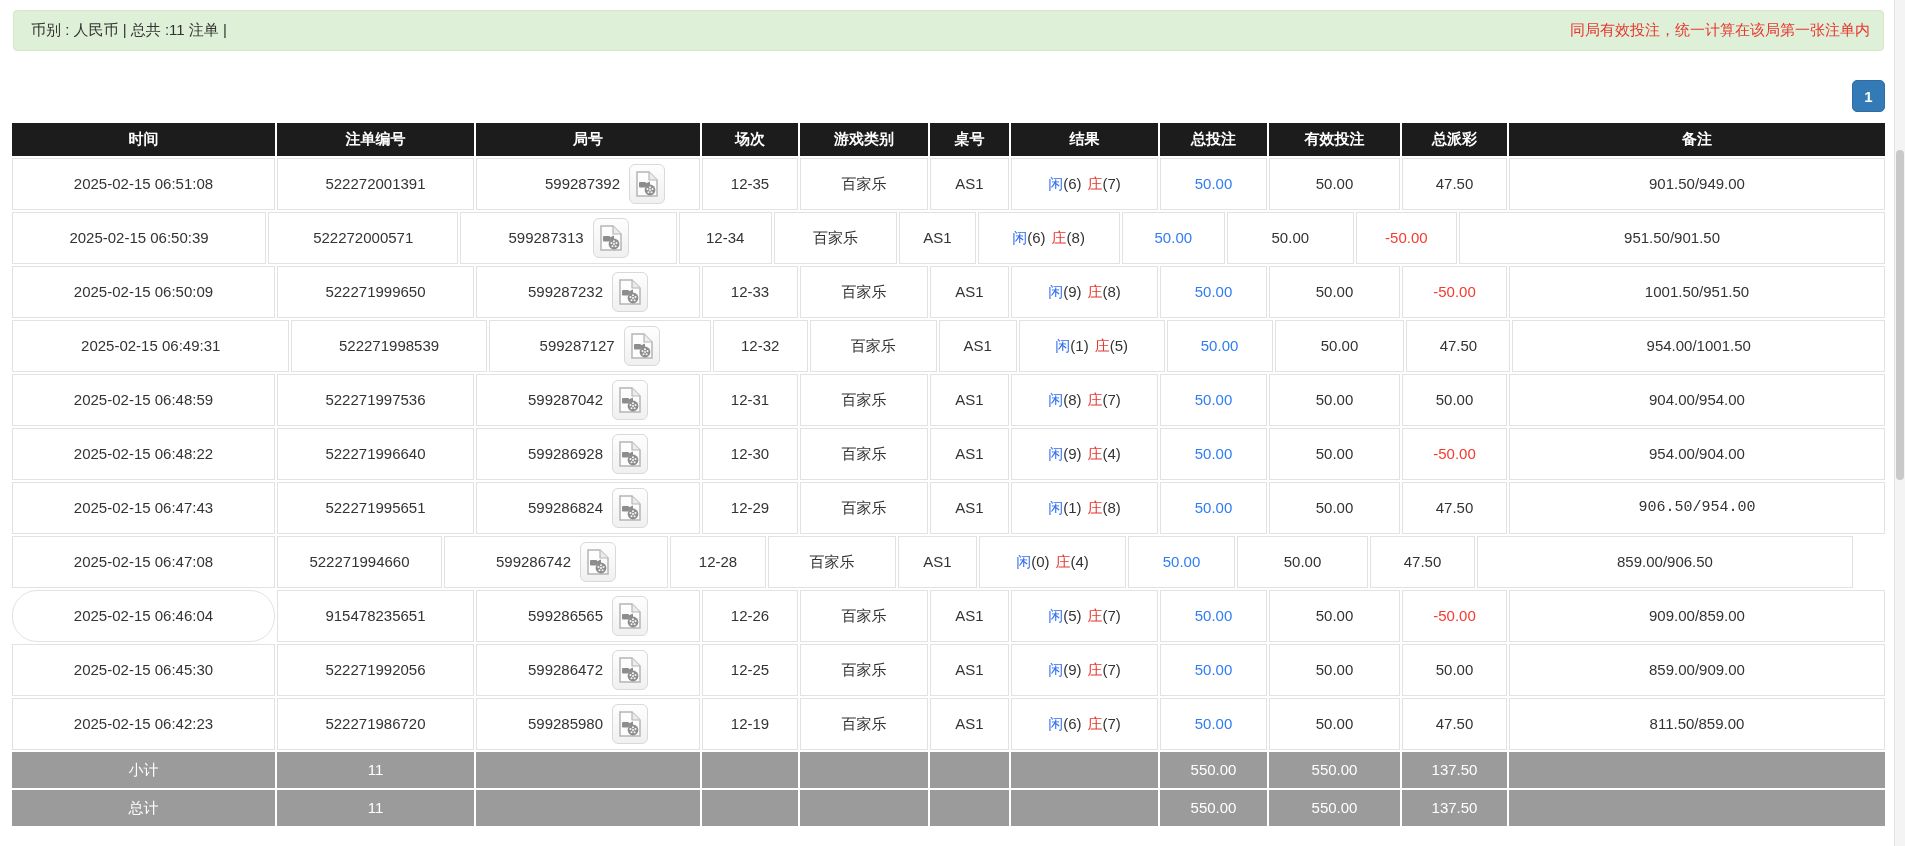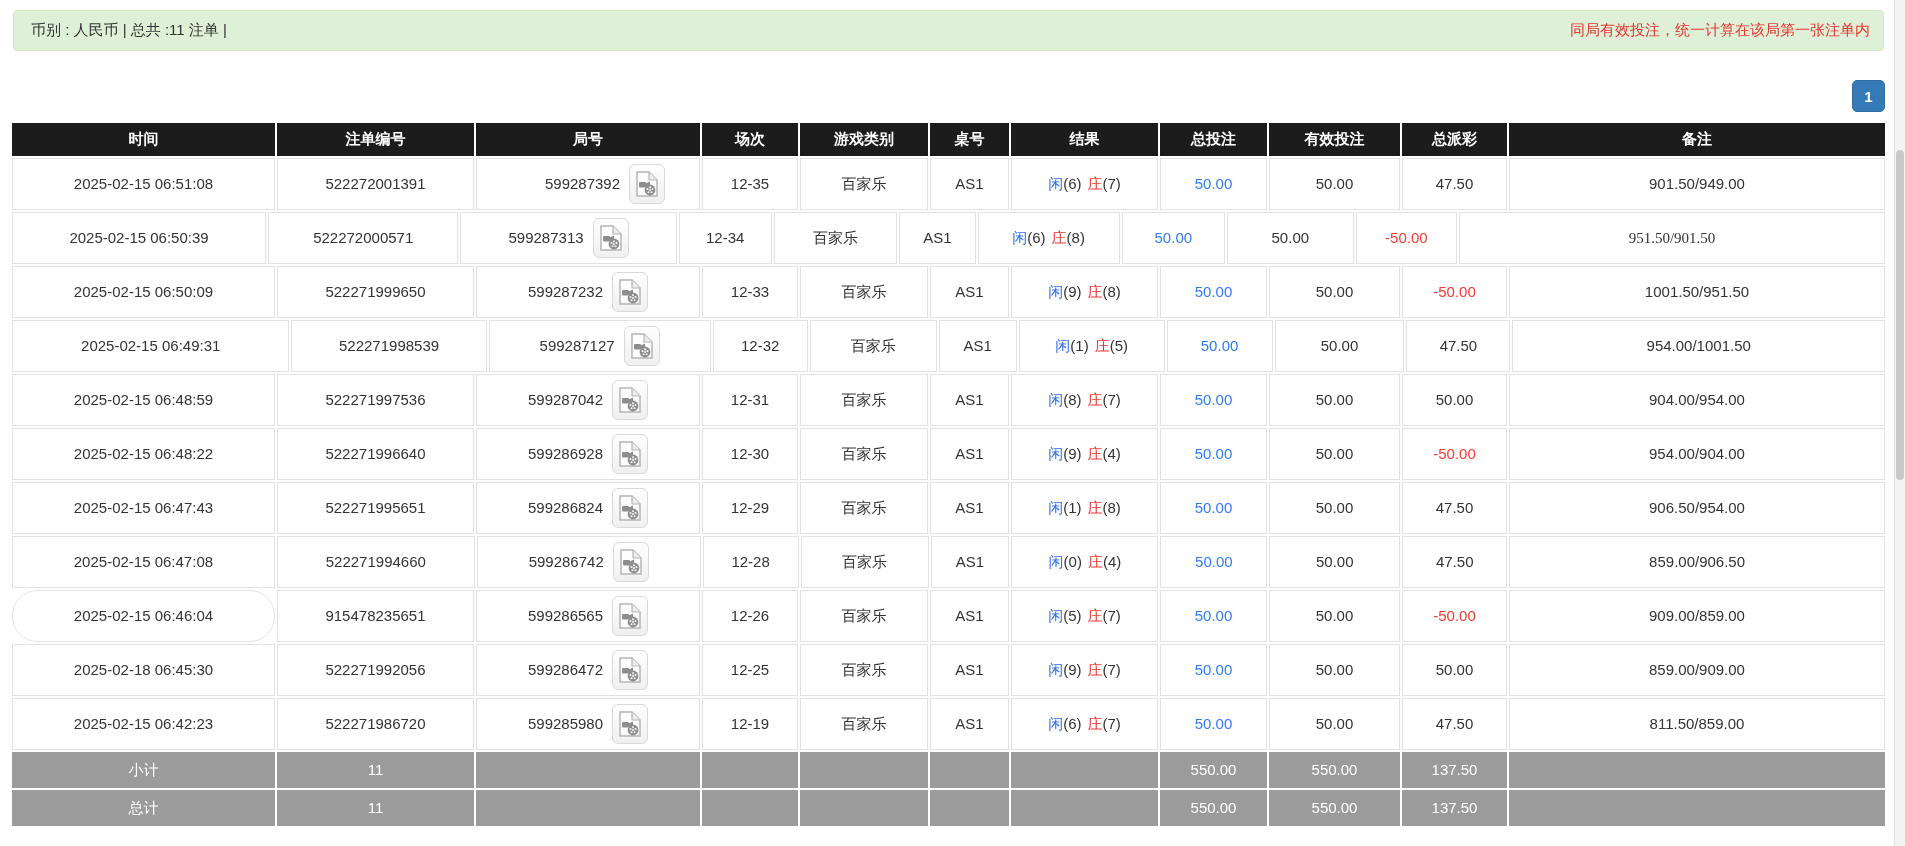--- a/index.html
+++ b/index.html
@@ -147,21 +147,21 @@
             <span>(6)</span>
             <span class="result-gap"></span>
             <span class="red">庄</span>
             <span>(8)</span>
           </div>
           <div class="cell td" style="width: 107px;">
             <span class="link">50.00</span>
           </div>
           <div class="cell td" style="width: 131px;">50.00</div>
           <div class="cell td neg" style="width: 105px;">-50.00</div>
-          <div class="cell td" style="width: 441px; font-family: Liberation Serif, serif;">951.50/901.50</div>
+          <div class="cell td" style="width: 441px;">951.50/901.50</div>
         </div>
         <div class="tr">
           <div class="cell td" style="width: 263px;">2025-02-15 06:50:09</div>
           <div class="cell td" style="width: 197px;">522271999650</div>
           <div class="cell td" style="width: 224px;">
             <span>599287232</span>
             <button class="video-btn">
               <span style="display:inline-flex">
                 <svg width="22" height="26" viewBox="0 0 22 26">
                   <path d="M1 1 h12 l8 8 v16 h-20 z" fill="#fdfdfd" stroke="#b5b5b5" stroke-width="1.5"></path>
@@ -347,25 +347,25 @@
             <span>(1)</span>
             <span class="result-gap"></span>
             <span class="red">庄</span>
             <span>(8)</span>
           </div>
           <div class="cell td" style="width: 107px;">
             <span class="link">50.00</span>
           </div>
           <div class="cell td" style="width: 131px;">50.00</div>
           <div class="cell td" style="width: 105px;">47.50</div>
-          <div class="cell td" style="width: 376px;">906.50/954.00</div>
+          <div class="cell td" style="width: 376px; font-family: Liberation Mono, monospace;">906.50/954.00</div>
         </div>
         <div class="tr">
           <div class="cell td" style="width: 263px;">2025-02-15 06:47:08</div>
-          <div class="cell td" style="width: 198px;">522271994660</div>
+          <div class="cell td" style="width: 165px;">522271994660</div>
           <div class="cell td" style="width: 224px;">
             <span>599286742</span>
             <button class="video-btn">
               <span style="display:inline-flex">
                 <svg width="22" height="26" viewBox="0 0 22 26">
                   <path d="M1 1 h12 l8 8 v16 h-20 z" fill="#fdfdfd" stroke="#b5b5b5" stroke-width="1.5"></path>
                   <path d="M13 1 v8 h8" fill="#ececec" stroke="#b5b5b5" stroke-width="1.2"></path>
                   <rect x="3" y="11" width="7" height="5.5" rx="1" fill="#8d8d8d"></rect>
                   <path d="M10 12.2 L14 10.4 V16.6 L10 14.8 Z" fill="#8d8d8d"></path>
                   <circle cx="14" cy="19" r="5.4" fill="#8d8d8d"></circle>
@@ -430,21 +430,21 @@
             <span>(7)</span>
           </div>
           <div class="cell td" style="width: 107px;">
             <span class="link">50.00</span>
           </div>
           <div class="cell td" style="width: 131px;">50.00</div>
           <div class="cell td neg" style="width: 105px;">-50.00</div>
           <div class="cell td" style="width: 376px;">909.00/859.00</div>
         </div>
         <div class="tr">
-          <div class="cell td" style="width: 263px;">2025-02-18 06:45:30</div>
+          <div class="cell td" style="width: 263px;">2025-02-15 06:45:30</div>
           <div class="cell td" style="width: 197px;">522271992056</div>
           <div class="cell td" style="width: 224px;">
             <span>599286472</span>
             <button class="video-btn">
               <span style="display:inline-flex">
                 <svg width="22" height="26" viewBox="0 0 22 26">
                   <path d="M1 1 h12 l8 8 v16 h-20 z" fill="#fdfdfd" stroke="#b5b5b5" stroke-width="1.5"></path>
                   <path d="M13 1 v8 h8" fill="#ececec" stroke="#b5b5b5" stroke-width="1.2"></path>
                   <rect x="3" y="11" width="7" height="5.5" rx="1" fill="#8d8d8d"></rect>
                   <path d="M10 12.2 L14 10.4 V16.6 L10 14.8 Z" fill="#8d8d8d"></path>

